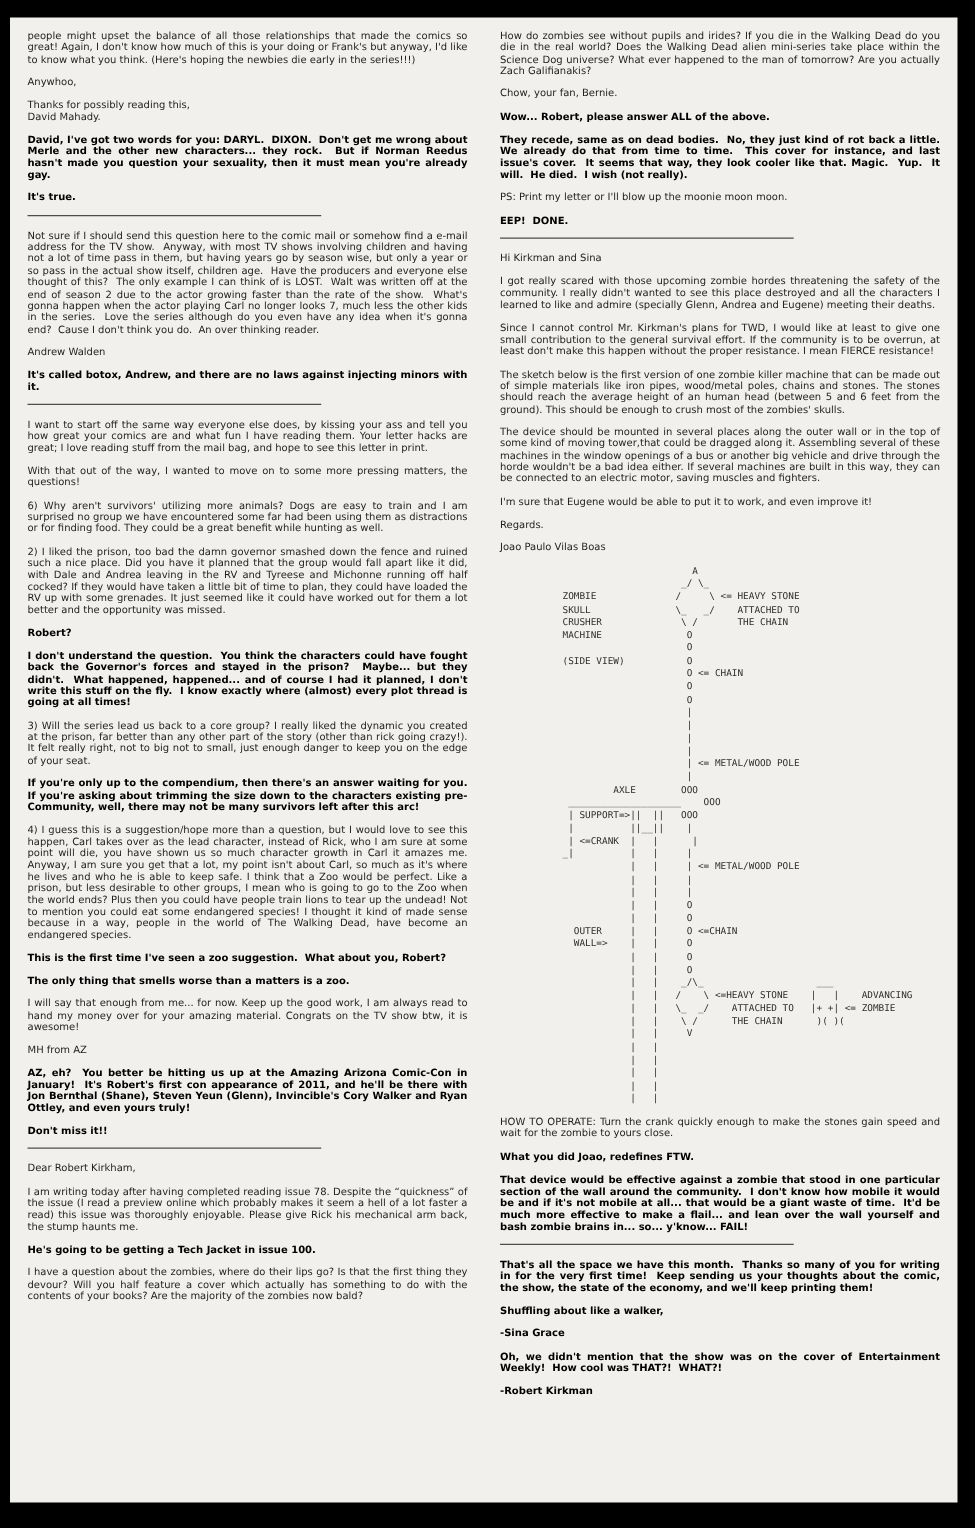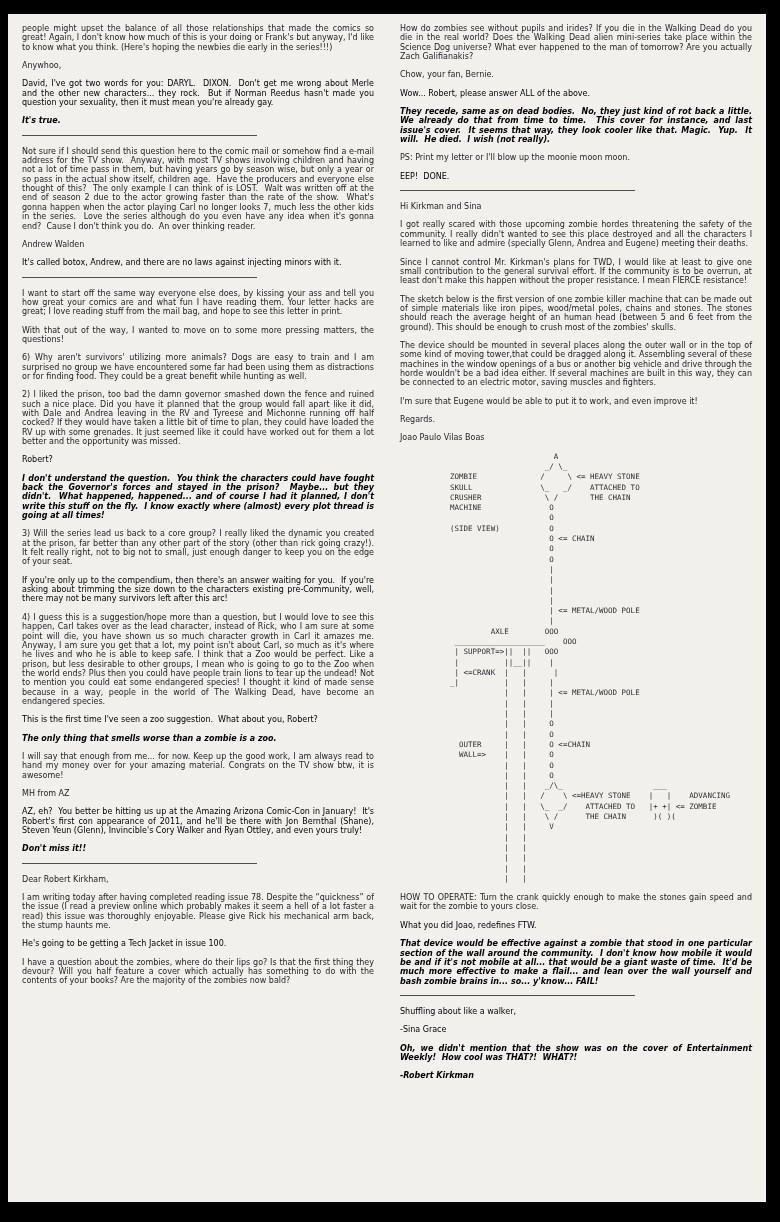--- a/index.html
+++ b/index.html
@@ -28,22 +28,22 @@
     width:352px;
     color:#1e1e1e;
     font-size:8px;
     line-height:9.35px;
     text-align:justify;
   }
   .para{
     margin:0 0 9px 0;
     white-space:pre-wrap;
   }
-  .para.bold{font-weight:normal;color:#000;}
-  .para.bolditalic{font-weight:bold;font-style:italic;color:#000;}
+  .para.bold{font-weight:bold;color:#000;}
+  .para.bolditalic{font-weight:bold;color:#000;}
   .divider{
     border:0;
     border-top:1px solid #4d4d4d;
     width:235px;
     margin:3px 0 11px 0;
     height:0;
   }
   .ascii{
     font-family:"DejaVu Sans Mono", monospace;
     font-size:7.5px;
@@ -55,38 +55,40 @@
   }
 </style>
 </head>
 <body>
 
 <div class="page">
   <div class="columns">
     <div class="col">
         <p class="para normal">people might upset the balance of all those relationships that made the comics so great! Again, I don't know how much of this is your doing or Frank's but anyway, I'd like to know what you think. (Here's hoping the newbies die early in the series!!!)</p>
         <p class="para normal">Anywhoo,</p>
+        <p class="para normal">Thanks for possibly reading this,
+David Mahady.</p>
         <p class="para bold">David, I've got two words for you: DARYL.  DIXON.  Don't get me wrong about Merle and the other new characters... they rock.  But if Norman Reedus hasn't made you question your sexuality, then it must mean you're already gay.</p>
         <p class="para bolditalic">It's true.</p>
         <div class="divider"></div>
         <p class="para normal">Not sure if I should send this question here to the comic mail or somehow find a e-mail address for the TV show.  Anyway, with most TV shows involving children and having not a lot of time pass in them, but having years go by season wise, but only a year or so pass in the actual show itself, children age.  Have the producers and everyone else thought of this?  The only example I can think of is LOST.  Walt was written off at the end of season 2 due to the actor growing faster than the rate of the show.  What's gonna happen when the actor playing Carl no longer looks 7, much less the other kids in the series.  Love the series although do you even have any idea when it's gonna end?  Cause I don't think you do.  An over thinking reader.</p>
         <p class="para normal">Andrew Walden</p>
         <p class="para bold">It's called botox, Andrew, and there are no laws against injecting minors with it.</p>
         <div class="divider"></div>
         <p class="para normal">I want to start off the same way everyone else does, by kissing your ass and tell you how great your comics are and what fun I have reading them. Your letter hacks are great; I love reading stuff from the mail bag, and hope to see this letter in print.</p>
         <p class="para normal">With that out of the way, I wanted to move on to some more pressing matters, the questions!</p>
         <p class="para normal">6) Why aren't survivors' utilizing more animals? Dogs are easy to train and I am surprised no group we have encountered some far had been using them as distractions or for finding food. They could be a great benefit while hunting as well.</p>
         <p class="para normal">2) I liked the prison, too bad the damn governor smashed down the fence and ruined such a nice place. Did you have it planned that the group would fall apart like it did, with Dale and Andrea leaving in the RV and Tyreese and Michonne running off half cocked? If they would have taken a little bit of time to plan, they could have loaded the RV up with some grenades. It just seemed like it could have worked out for them a lot better and the opportunity was missed.</p>
         <p class="para bold">Robert?</p>
         <p class="para bolditalic">I don't understand the question.  You think the characters could have fought back the Governor's forces and stayed in the prison?  Maybe... but they didn't.  What happened, happened... and of course I had it planned, I don't write this stuff on the fly.  I know exactly where (almost) every plot thread is going at all times!</p>
         <p class="para normal">3) Will the series lead us back to a core group? I really liked the dynamic you created at the prison, far better than any other part of the story (other than rick going crazy!). It felt really right, not to big not to small, just enough danger to keep you on the edge of your seat.</p>
         <p class="para bold">If you're only up to the compendium, then there's an answer waiting for you.  If you're asking about trimming the size down to the characters existing pre-Community, well, there may not be many survivors left after this arc!</p>
         <p class="para normal">4) I guess this is a suggestion/hope more than a question, but I would love to see this happen, Carl takes over as the lead character, instead of Rick, who I am sure at some point will die, you have shown us so much character growth in Carl it amazes me. Anyway, I am sure you get that a lot, my point isn't about Carl, so much as it's where he lives and who he is able to keep safe. I think that a Zoo would be perfect. Like a prison, but less desirable to other groups, I mean who is going to go to the Zoo when the world ends? Plus then you could have people train lions to tear up the undead! Not to mention you could eat some endangered species! I thought it kind of made sense because in a way, people in the world of The Walking Dead, have become an endangered species.</p>
         <p class="para bold">This is the first time I've seen a zoo suggestion.  What about you, Robert?</p>
-        <p class="para bolditalic">The only thing that smells worse than a zombie is a zoo.</p>
+        <p class="para bolditalic">The only thing that smells worse than a matters is a zoo.</p>
         <p class="para normal">I will say that enough from me... for now. Keep up the good work, I am always read to hand my money over for your amazing material. Congrats on the TV show btw, it is awesome!</p>
         <p class="para normal">MH from AZ</p>
         <p class="para bold">AZ, eh?  You better be hitting us up at the Amazing Arizona Comic-Con in January!  It's Robert's first con appearance of 2011, and he'll be there with Jon Bernthal (Shane), Steven Yeun (Glenn), Invincible's Cory Walker and Ryan Ottley, and even yours truly!</p>
         <p class="para bolditalic">Don't miss it!!</p>
         <div class="divider"></div>
         <p class="para normal">Dear Robert Kirkham,</p>
         <p class="para normal">I am writing today after having completed reading issue 78. Despite the “quickness” of the issue (I read a preview online which probably makes it seem a hell of a lot faster a read) this issue was thoroughly enjoyable. Please give Rick his mechanical arm back, the stump haunts me.</p>
         <p class="para bold">He's going to be getting a Tech Jacket in issue 100.</p>
         <p class="para normal">I have a question about the zombies, where do their lips go? Is that the first thing they devour? Will you half feature a cover which actually has something to do with the contents of your books? Are the majority of the zombies now bald?</p>
       </div>
@@ -145,19 +147,20 @@
             |   |     V
             |   |
             |   |
             |   |
             |   |
             |   |</pre>
         <p class="para normal">HOW TO OPERATE: Turn the crank quickly enough to make the stones gain speed and wait for the zombie to yours close.</p>
         <p class="para bold">What you did Joao, redefines FTW.</p>
         <p class="para bolditalic">That device would be effective against a zombie that stood in one particular  section of the wall around the community.  I don't know how mobile it would be and if it's not mobile at all... that would be a giant waste of time.  It'd be much more effective to make a flail... and lean over the wall yourself and bash zombie brains in... so... y'know... FAIL!</p>
         <div class="divider"></div>
+        <p class="para bold">That's all the space we have this month.  Thanks so many of you for writing in for the very first time!  Keep sending us your thoughts about the comic, the show, the state of the economy, and we'll keep printing them!</p>
         <p class="para bold">Shuffling about like a walker,</p>
         <p class="para bold">-Sina Grace</p>
         <p class="para bolditalic">Oh, we didn't mention that the show was on the cover of Entertainment Weekly!  How cool was THAT?!  WHAT?!</p>
         <p class="para bolditalic">-Robert Kirkman</p>
       </div>
   </div>
 </div>
 
 </body></html>

